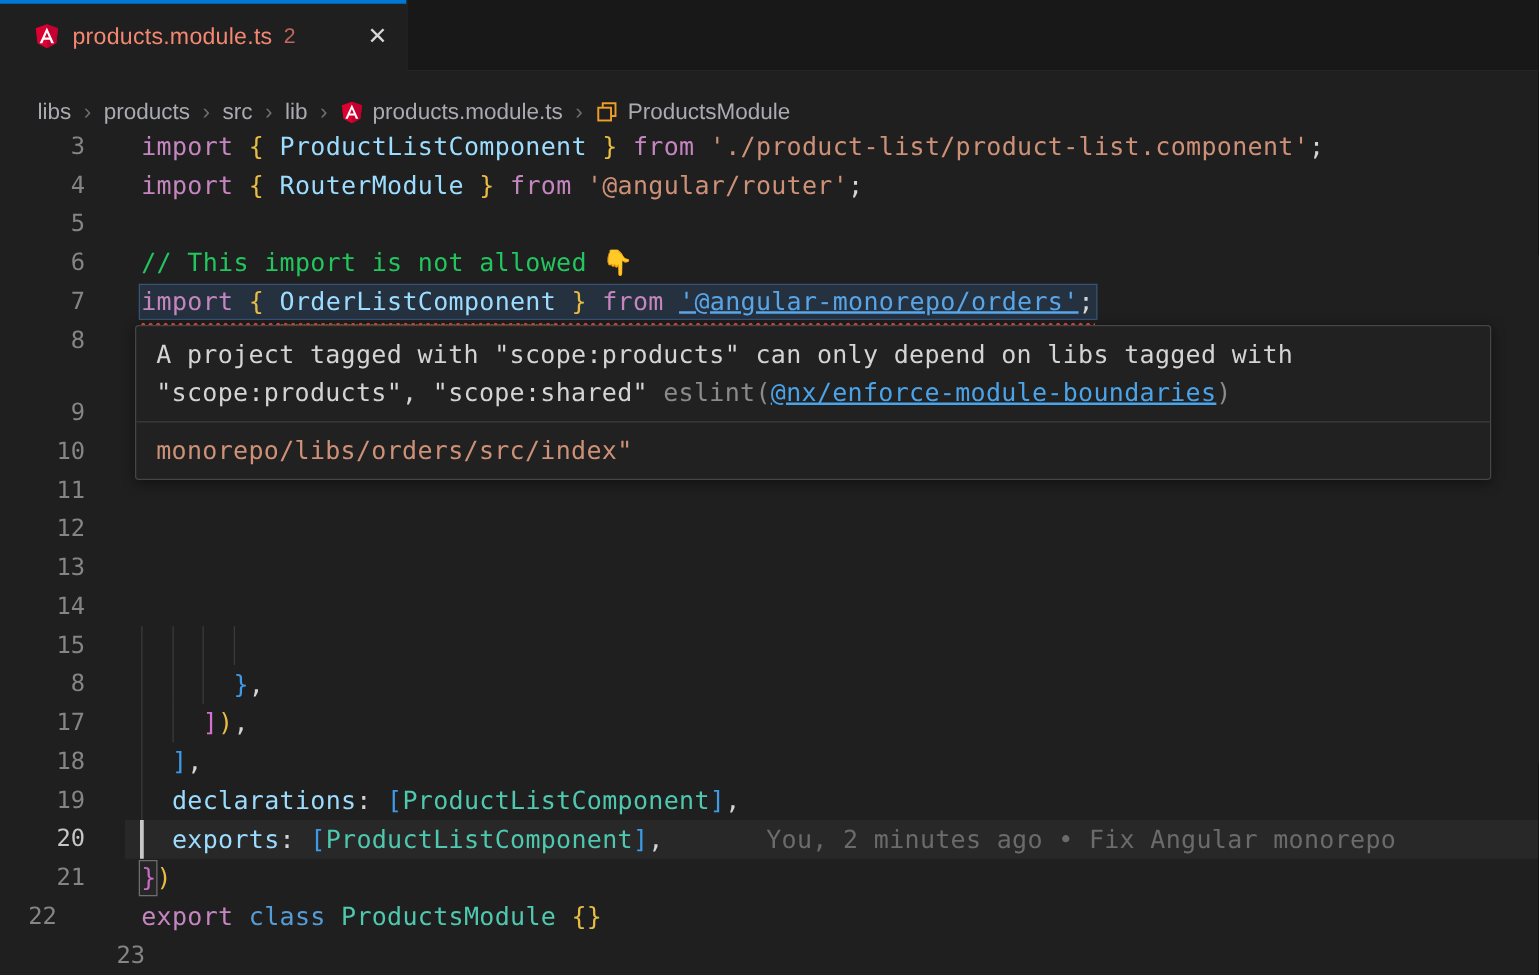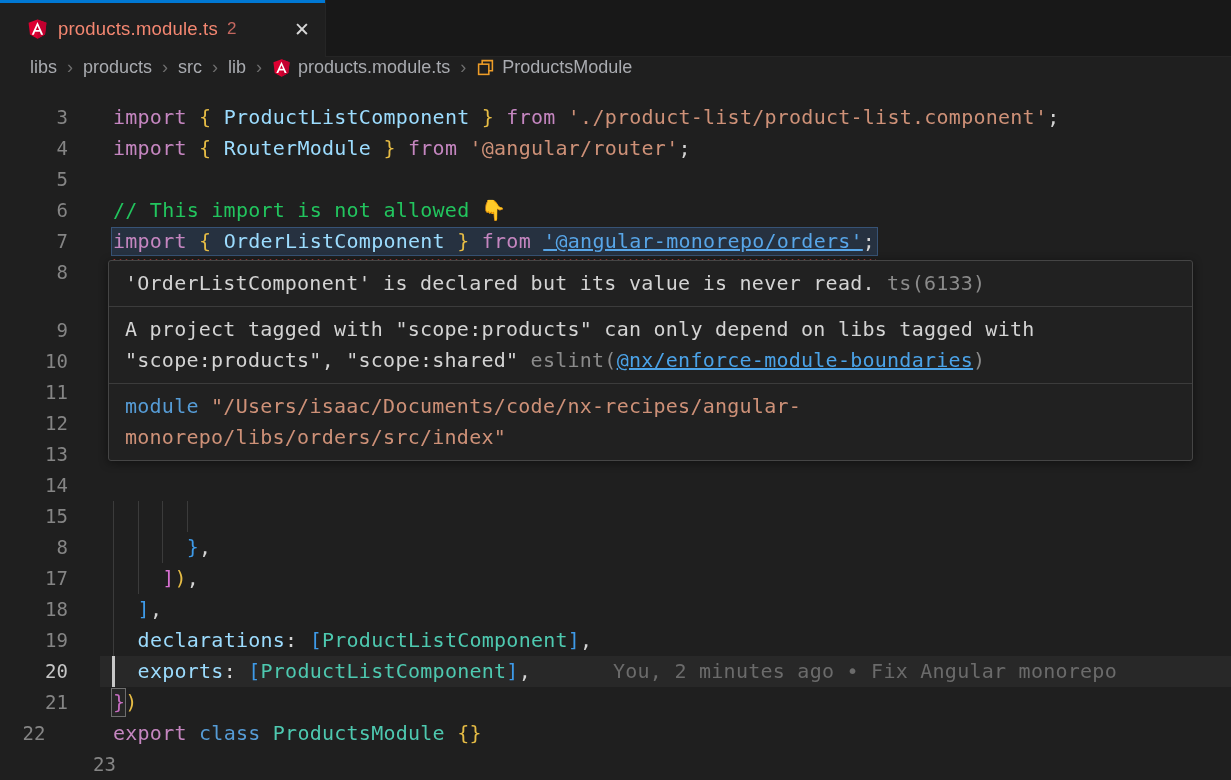--- a/index.html
+++ b/index.html
@@ -15,21 +15,21 @@
     display:flex; align-items:center; padding-left:27px; cursor:pointer; border-right:1px solid #252525;
   }
   .tab-topline { position:absolute; left:0; top:0; width:100%; height:3px; background:#0078D4; }
   .tab-icon { width:21px; height:21px; display:inline-flex; margin-right:10px; }
   .tab-title { font-size:18.5px; color:#F48771; letter-spacing:.2px; }
   .tab-badge { font-size:17px; color:#C4675F; margin-left:9px; }
   .tab-close { margin-left:auto; margin-right:15px; color:#D7D7D7; font-size:19px; cursor:pointer; font-family:"DejaVu Sans", sans-serif; }
   
   .breadcrumbs {
     position:absolute; left:0; top:57px; width:973px; height:43px; background:#1F1F1F;
-    display:flex; align-items:flex-start; padding-left:30px; font-size:18px; color:#A9ABB0;
+    display:flex; align-items:flex-end; padding-left:30px; font-size:18px; color:#A9ABB0;
   }
   .crumb { display:inline-flex; align-items:center; cursor:pointer; }
   .crumb .bc-icon { width:19px; height:19px; display:inline-flex; margin-right:7px; }
   .crumb-sep { color:#6E6E6E; margin:0 10px; font-size:18px; }
   
   .editor { position:absolute; left:0; top:100px; width:1231px; height:680px; overflow:hidden; }
   .gutter-num {
     position:absolute; left:0; width:68px; height:31px; line-height:31px;
     text-align:right; font-family:"DejaVu Sans Mono", monospace; font-size:19px; color:#858585; cursor:pointer;
   }
@@ -183,20 +183,19 @@
       <div class="blame" style="left: 613px; top: 556px; line-height: 31px;">You, 2 minutes ago • Fix Angular monorepo</div>
       <div class="gutter-num" style="top: 587px;">21</div>
       <div class="code-line" style="top: 587px;"><span style="color: rgb(214, 112, 208);">}</span><span style="color: rgb(230, 188, 69);">)</span></div>
       <div class="bracket-match" style="left: 111px; top: 588px; width: 15px; height: 29px;"></div>
       <div class="gutter-num" style="top: 618px; text-align: center;">22</div>
       <div class="code-line" style="top: 618px;"><span style="color: rgb(197, 134, 192);">export</span><span style="color: rgb(212, 212, 212);"> </span><span style="color: rgb(86, 156, 214);">class</span><span style="color: rgb(212, 212, 212);"> </span><span style="color: rgb(78, 201, 176);">ProductsModule</span><span style="color: rgb(212, 212, 212);"> </span><span style="color: rgb(230, 188, 69);">{}</span></div>
       <div class="gutter-num" style="top: 649px; margin-left: 48px;">23</div>
       <div class="code-line" style="top: 649px;"></div>
       <div class="hover" id="hover">
       <div id="hover-sections">
-          <div class="hover-section"><div><span style="color: rgb(212, 212, 212);">'OrderListComponent' is declared but its value is never read.</span><span style="color: rgb(139, 139, 139);"> ts(6133)</span></div></div>
           <div class="hover-section"><div><span style="color: rgb(212, 212, 212);">A project tagged with "scope:products" can only depend on libs tagged with</span></div><div><span style="color: rgb(212, 212, 212);">"scope:products", "scope:shared"</span><span style="color: rgb(139, 139, 139);"> eslint(</span><span style="color: rgb(75, 163, 232); text-decoration: underline;">@nx/enforce-module-boundaries</span><span style="color: rgb(139, 139, 139);">)</span></div></div>
-          <div class="hover-section"><div><span style="color: rgb(86, 156, 214);">module </span><span style="color: rgb(206, 145, 120);">"/Users/isaac/Documents/code/nx-recipes/angular-</span></div><div><span style="color: rgb(206, 145, 120);">monorepo/libs/orders/src/index"</span></div></div>
+          <div class="hover-section"><div><span style="color: rgb(206, 145, 120);">monorepo/libs/orders/src/index"</span></div></div>
         </div>
     </div>
     </div>
 
 </div>
 
 </body></html>

